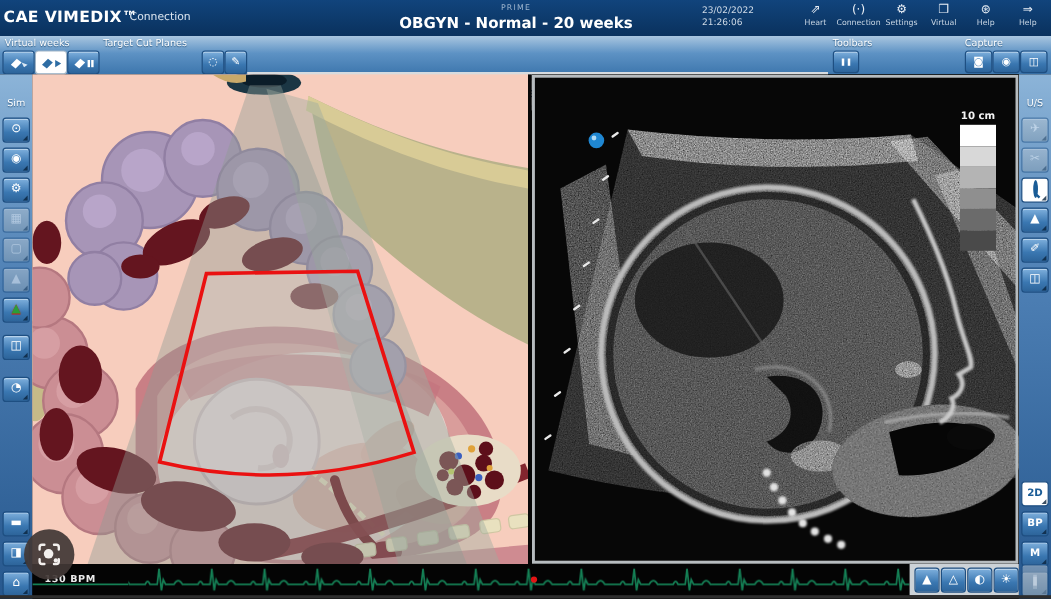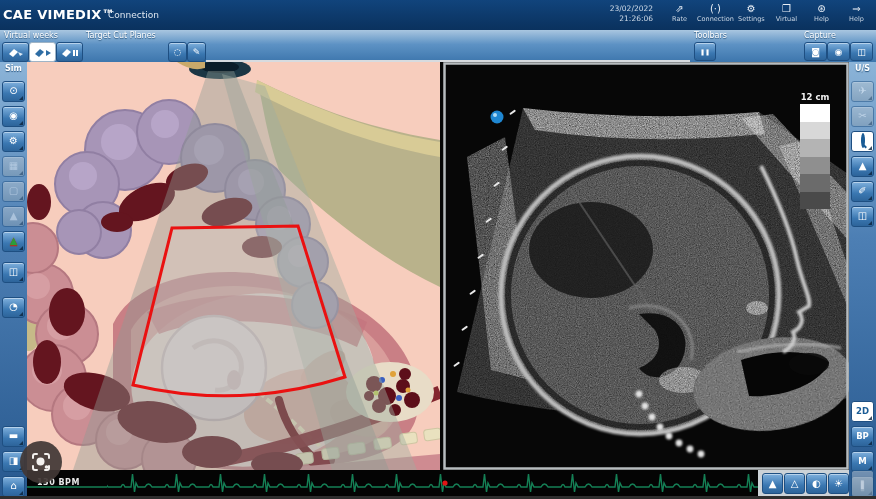--- a/index.html
+++ b/index.html
@@ -7,21 +7,21 @@
        font-family:"DejaVu Sans","Liberation Sans",sans-serif;
        background:#0a0a0a;user-select:none;}
   
   #titlebar{position:absolute;left:0;top:0;width:876px;height:46px;
     background:linear-gradient(180deg,#11447c 0%,#0b3462 55%,#082b52 100%);color:#fff;}
   .appname{position:absolute;left:3px;top:7px;font-size:13px;font-weight:bold;letter-spacing:.3px;}
   .username{position:absolute;left:108px;top:10px;font-size:9px;color:#dce6f0;}
   .tb-center{position:absolute;left:300px;top:2px;width:260px;text-align:center;}
   .edition{font-size:6.5px;color:#9fb6cf;letter-spacing:1px;}
   .scenario{font-size:12.5px;font-weight:bold;margin-top:1px;}
-  .datetime{position:absolute;left:585px;top:4px;width:68px;text-align:right;font-size:7.5px;
+  .datetime{position:absolute;left:585px;top:4px;width:68px;text-align:left;font-size:7.5px;
     color:#cdd9e6;line-height:10px;}
   #menu{position:absolute;left:662px;top:2px;width:212px;height:27px;display:flex;}
   .menu-item{flex:1;text-align:center;color:#e9eff6;cursor:pointer;}
   .menu-item .mi-glyph{display:block;font-size:10px;line-height:13px;height:13px;}
   .menu-item .mi-label{display:block;font-size:6.5px;line-height:8px;color:#c9d6e4;}
   
   #toolbar{position:absolute;left:0;top:30px;width:876px;height:32px;
     background:linear-gradient(180deg,#a9c6e0 0%,#5d92c4 45%,#3d76ad 100%);}
   .tlabel{position:absolute;font-size:8px;color:#fff;text-shadow:0 1px 1px #2a567f;white-space:nowrap;}
   .btn{position:absolute;border-radius:3px;border:1px solid #1e4f82;
@@ -42,22 +42,22 @@
   #rec-display{position:absolute;left:716px;top:43px;width:34px;height:15px;background:#0d2f55;
     border:1px solid #0e2f52;border-radius:2px;box-shadow:inset 0 1px 2px #071d36;}
   #rec-slider{position:absolute;left:754px;top:50px;width:38px;height:2px;background:#b03030;border-radius:1px;}
   #rec-handle{position:absolute;left:789px;top:42px;width:6px;height:16px;background:#f2f2f2;
     border:1px solid #8a8a8a;border-radius:2px;cursor:pointer;}
   
   .sidebar{position:absolute;top:62px;bottom:0;width:27px;
     background:linear-gradient(180deg,#8cb4d8 0%,#4d7fb4 40%,#27588e 100%);}
   #sidebar-left{left:0;}
   #sidebar-right{right:0;}
-  .sb-header{width:100%;text-align:center;font-size:8px;font-weight:bold;color:#fff;
-    padding-top:2px;height:13px;text-shadow:0 1px 1px #2a567f;}
+  .sb-header{width:100%;text-align:center;font-size:8px;font-weight:normal;color:#fff;
+    padding-top:19px;height:13px;text-shadow:0 1px 1px #2a567f;}
   .sbtn{position:relative;width:21px;height:19px;margin:4px auto 0 auto;border-radius:3px;
     border:1px solid #1e4f82;background:linear-gradient(180deg,#7fb0dd,#3a77b1 60%,#2d649a);
     color:#fff;font-size:10px;line-height:18px;text-align:center;cursor:pointer;
     box-shadow:inset 0 1px 0 rgba(255,255,255,.45);}
   .sbtn::after{content:"";position:absolute;right:1px;bottom:1px;border-left:4px solid transparent;
     border-bottom:4px solid rgba(10,35,60,.8);}
   .sbtn.sel{background:#fff;color:#1a5c96;}
   .sbtn.dis{opacity:.5;background:linear-gradient(180deg,#b9c6d2,#8ba1b4);}
   .sbtn.txt{font-size:8.5px;font-weight:bold;}
   .sbtn.tri{color:#2a9d3a;text-shadow:0 0 1px #d01818,0 1px 0 #d01818;}
@@ -85,28 +85,32 @@
     background:rgba(66,56,54,.93);z-index:50;display:flex;align-items:center;justify-content:center;cursor:pointer;}
 </style>
 </head>
 <body>
 
 <div id="app">
 
   <div id="titlebar">
     <div class="appname">CAE VIMEDIX™</div>
     <div class="username">Connection</div>
+    <div class="tb-center">
+      <div class="edition">PRIME</div>
+      <div class="scenario">OBGYN - Normal - 20 weeks</div>
+    </div>
     <div class="datetime">
       <div>23/02/2022</div>
       <div>21:26:06</div>
     </div>
     <div id="menu">
       <div class="menu-item">
         <span class="mi-glyph">⇗</span>
-        <span class="mi-label">Rate</span>
+        <span class="mi-label">Heart</span>
       </div>
       <div class="menu-item">
         <span class="mi-glyph">(·)</span>
         <span class="mi-label">Connection</span>
       </div>
       <div class="menu-item">
         <span class="mi-glyph">⚙</span>
         <span class="mi-label">Settings</span>
       </div>
       <div class="menu-item">
@@ -390,21 +394,21 @@
         <rect x="34" y="193" width="7" height="2" rx="1" transform="rotate(-35 38 194)"></rect>
         <rect x="26" y="229" width="7" height="2" rx="1" transform="rotate(-35 30 230)"></rect>
         <rect x="18" y="265" width="7" height="2" rx="1" transform="rotate(-35 22 266)"></rect>
         <rect x="10" y="301" width="7" height="2" rx="1" transform="rotate(-35 14 302)"></rect>
       </g>
       <circle cx="54" cy="55" r="6.5" fill="#1f87d2"></circle>
       <circle cx="52" cy="53" r="2" fill="#bfe3f7" opacity="0.9"></circle>
       <rect x="1.5" y="1.5" width="403" height="405" fill="none" stroke="#b7bcbf" stroke-width="2.5"></rect>
     </svg>
     <div id="scale">
-      <div class="scale-label">12 cm</div>
+      <div class="scale-label">10 cm</div>
       <div class="step" style="background:#ffffff;"></div>
       <div class="step" style="background:#d8d8d8;"></div>
       <div class="step" style="background:#b4b4b4;"></div>
       <div class="step" style="background:#8f8f8f;"></div>
       <div class="step" style="background:#6b6b6b;"></div>
       <div class="step" style="background:#4a4a4a;"></div>
     </div>
   </div>
 
   <div id="ecg">

